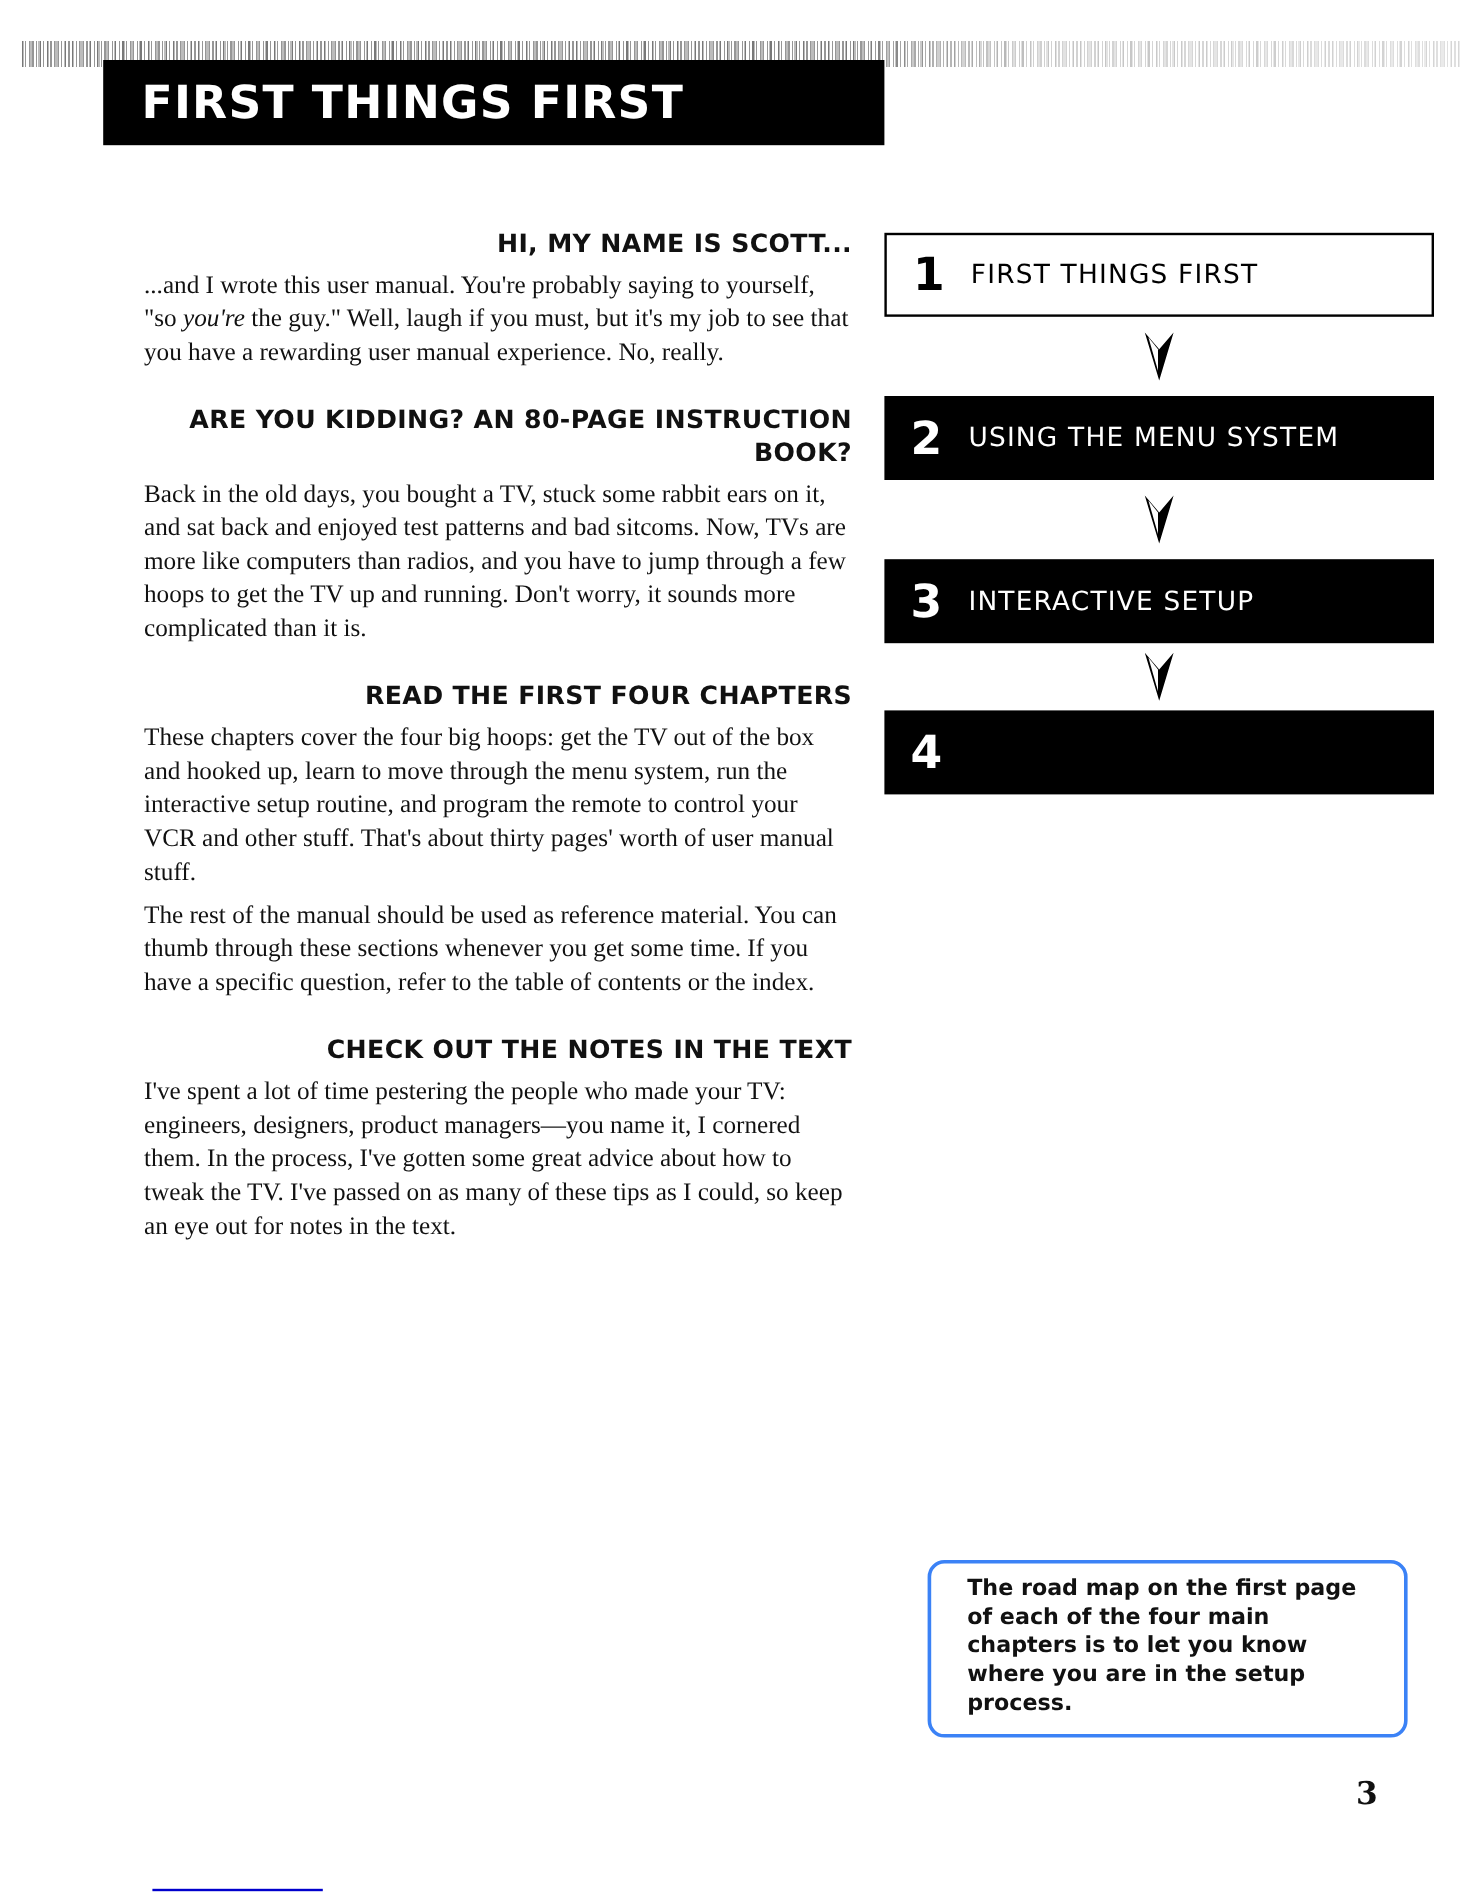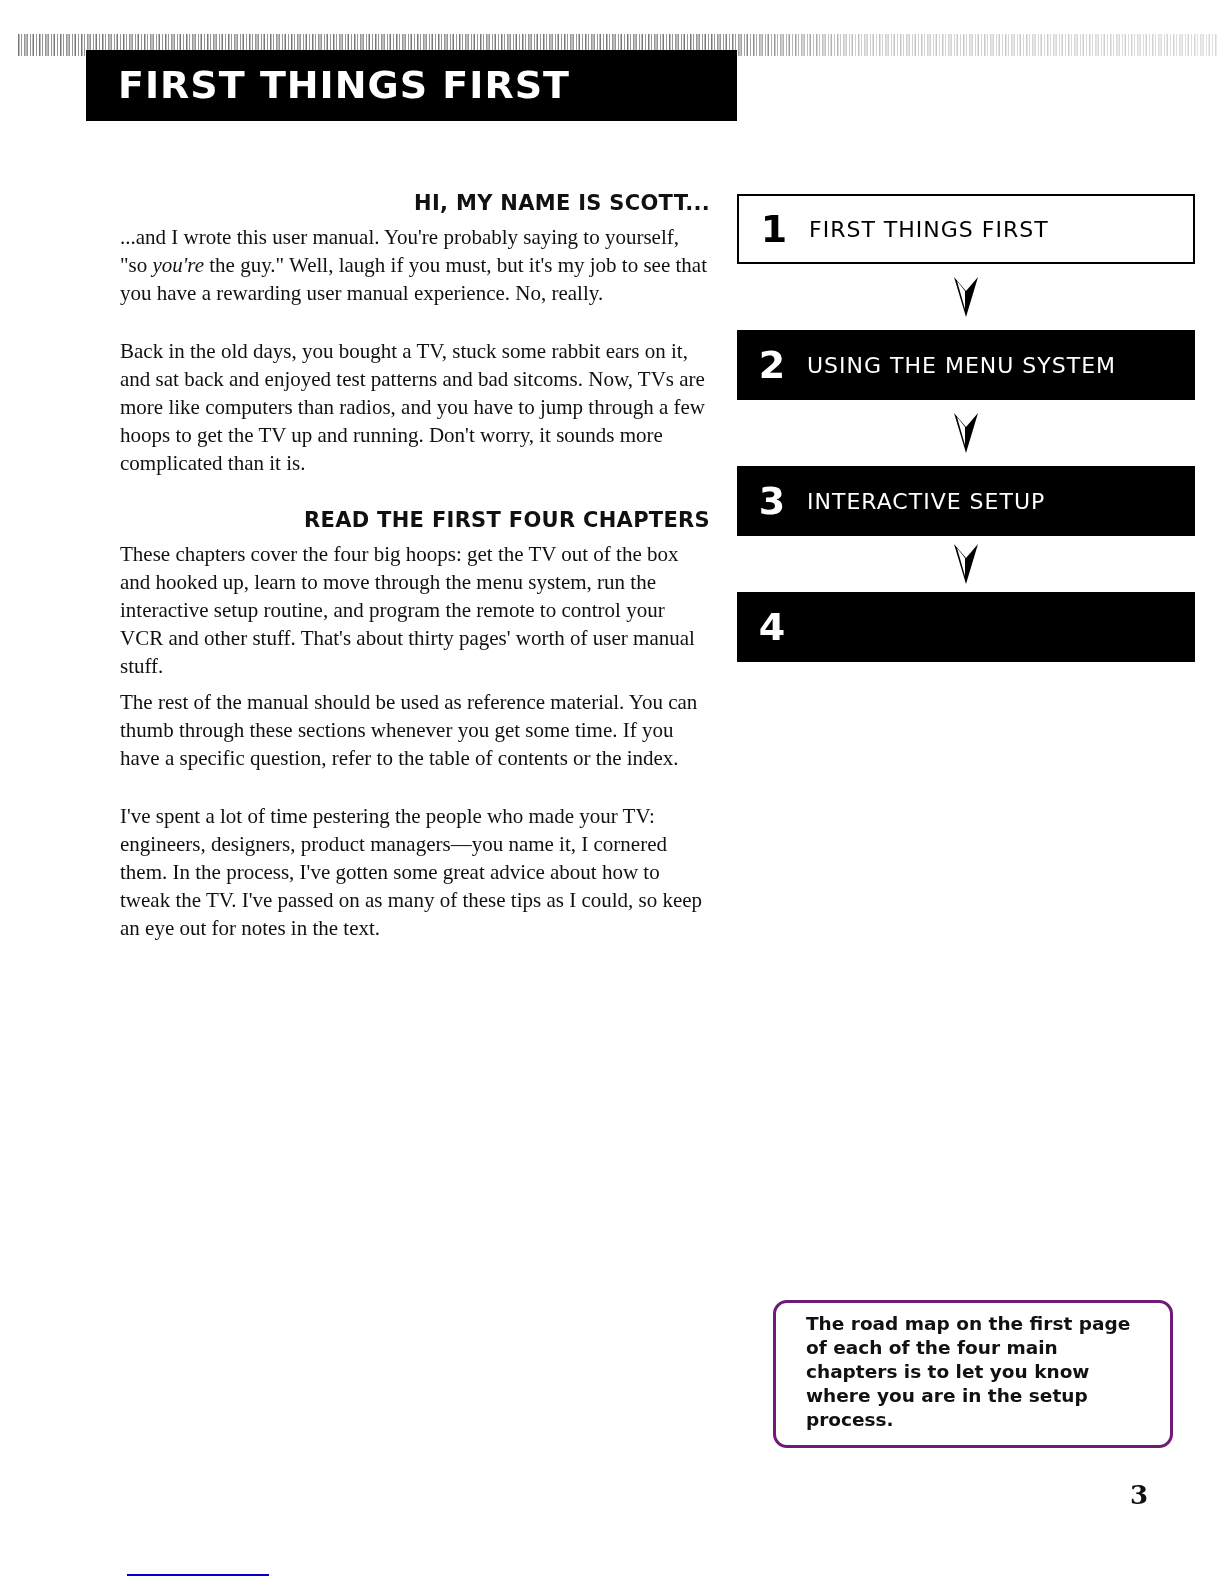--- a/index.html
+++ b/index.html
@@ -49,21 +49,21 @@
     }
     .chapter .label {
       font-family: "DejaVu Sans", sans-serif; font-size: 22px; letter-spacing: 1px;
       text-transform: uppercase;
     }
     .arrow { height: 66px; display: flex; align-items: center; justify-content: center; }
     .arrow.short { height: 56px; }
     .arrow svg { width: 26px; height: 44px; }
     .note-box {
       position: absolute; left: 773px; top: 1300px; width: 400px; height: 148px;
-      border: 3px solid #701a75; border-radius: 14px; box-sizing: border-box;
+      border: 3px solid #3b82f6; border-radius: 14px; box-sizing: border-box;
       padding: 9px 26px 0 30px;
     }
     .note-box p {
       margin: 0; font-family: "DejaVu Sans", sans-serif; font-weight: bold;
       font-size: 18.5px; line-height: 24px;
     }
     .page-num {
       position: absolute; left: 1130px; top: 1480px; font-family: "DejaVu Serif", serif;
       font-weight: bold; font-size: 26px;
     }
@@ -77,28 +77,30 @@
 <div class="title-bar">
   <h1>FIRST THINGS FIRST</h1>
 </div>
 
 <div class="left-col">
   <div class="section">
     <h2>HI, MY NAME IS SCOTT...</h2>
     <p>...and I wrote this user manual. You're probably saying to yourself, "so <em>you're</em> the guy." Well, laugh if you must, but it's my job to see that you have a rewarding user manual experience. No, really.</p>
   </div>
   <div class="section">
+    <h2>ARE YOU KIDDING? AN 80-PAGE INSTRUCTION BOOK?</h2>
     <p>Back in the old days, you bought a TV, stuck some rabbit ears on it, and sat back and enjoyed test patterns and bad sitcoms. Now, TVs are more like computers than radios, and you have to jump through a few hoops to get the TV up and running. Don't worry, it sounds more complicated than it is.</p>
   </div>
   <div class="section">
     <h2>READ THE FIRST FOUR CHAPTERS</h2>
     <p>These chapters cover the four big hoops: get the TV out of the box and hooked up, learn to move through the menu system, run the interactive setup routine, and program the remote to control your VCR and other stuff. That's about thirty pages' worth of user manual stuff.</p>
     <p>The rest of the manual should be used as reference material. You can thumb through these sections whenever you get some time. If you have a specific question, refer to the table of contents or the  index.</p>
   </div>
   <div class="section">
+    <h2>CHECK OUT THE NOTES IN THE TEXT</h2>
     <p>I've spent a lot of time pestering the people who made your TV: engineers, designers,  product managers—you name it, I cornered them.  In the process, I've gotten some great advice about how to tweak the TV. I've passed on as many  of these tips as I could, so  keep an eye out for notes in the text.</p>
   </div>
 </div>
 
 <div class="roadmap">
   <div class="chapter outline">
     <span class="num">1</span>
     <span class="label">FIRST THINGS FIRST</span>
   </div>
   <div class="arrow">

